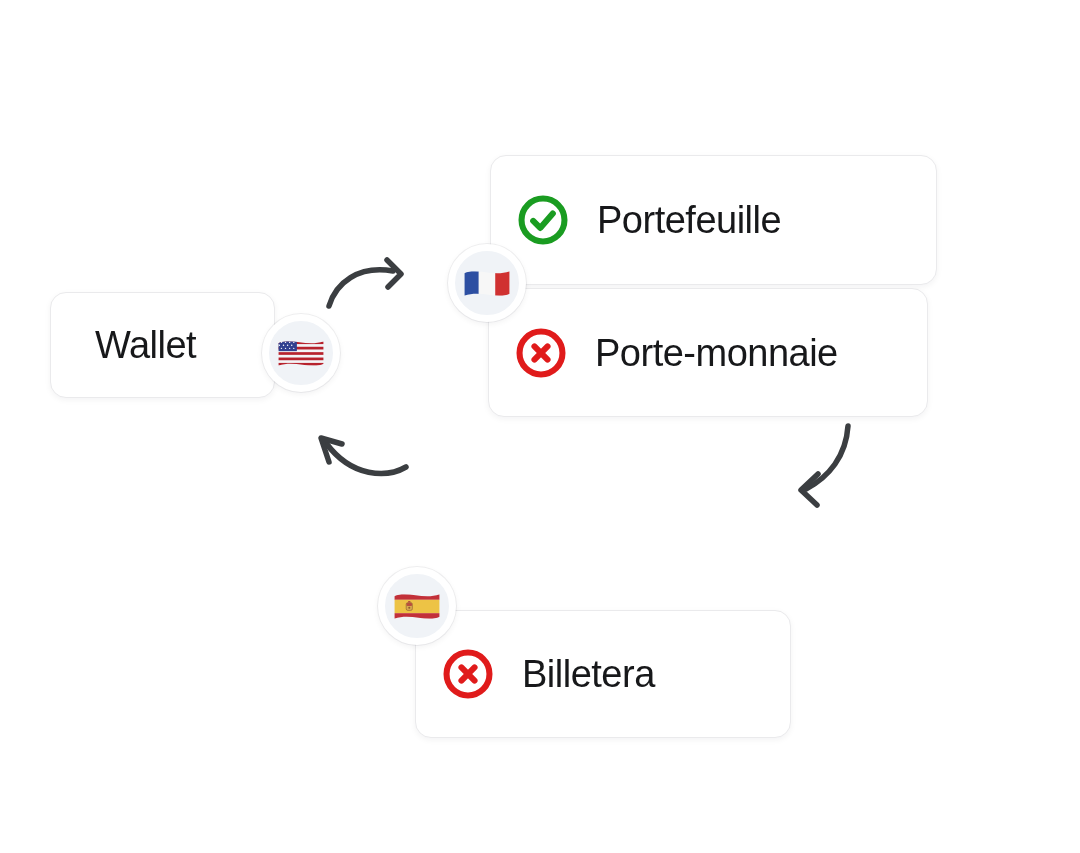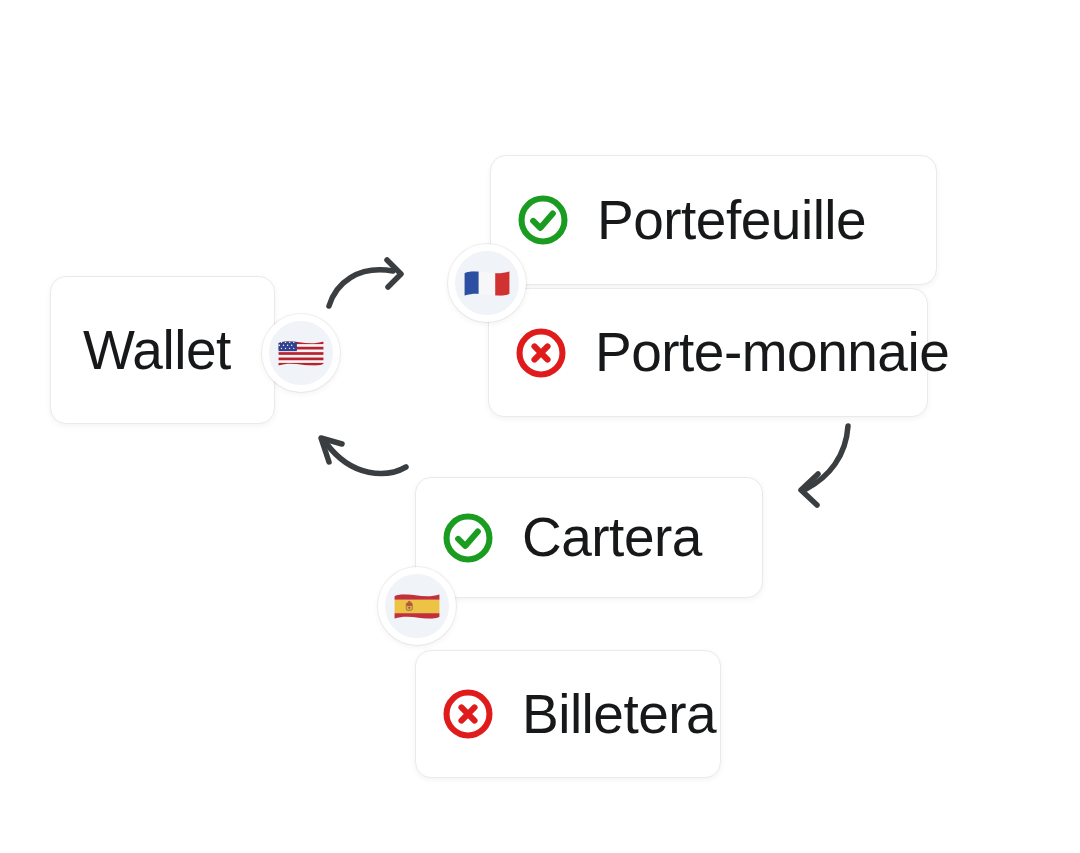--- a/index.html
+++ b/index.html
@@ -29,35 +29,35 @@
     border:1.5px solid var(--card-border);
     border-radius:16px;
     box-shadow:0 2px 6px rgba(17,24,39,0.05);
     display:flex;
     align-items:center;
     box-sizing:border-box;
     z-index:1;
   }
   .card .label{
     color:var(--text);
-    font-size:55px;
+    font-size:38px;
     letter-spacing:-0.5px;
     white-space:nowrap;
     line-height:1;
   }
   .option{gap:26px;padding:0 24px;}
   .status-icon{flex:0 0 auto;display:block;}
   .status-correct{color:var(--correct);}
   .status-incorrect{color:var(--incorrect);}
 
-  #wallet-card{left:50px;top:276px;width:225px;height:148px;padding-left:32px;}
+  #wallet-card{left:50px;top:292px;width:225px;height:106px;padding-left:44px;}
   #portefeuille-card{left:490px;top:155px;width:447px;height:130px;}
   #porte-monnaie-card{left:488px;top:288px;width:440px;height:129px;}
   #cartera-card{left:415px;top:477px;width:348px;height:121px;}
-  #billetera-card{left:415px;top:610px;width:306px;height:128px;margin-top:40px;}
+  #billetera-card{left:415px;top:610px;width:376px;height:128px;}
 
   .badge{
     position:absolute;
     width:64px;height:64px;
     border-radius:50%;
     background:var(--badge-bg);
     border:7px solid #ffffff;
     box-shadow:0 0 0 1px rgba(15,23,42,0.06),0 2px 6px rgba(15,23,42,0.06);
     display:flex;align-items:center;justify-content:center;
     z-index:3;
@@ -169,27 +169,20 @@
           </clipPath>
       </defs>
       <g clip-path="url(#waveFR)">
         <rect x="0" y="0" width="16" height="34" fill="#2d4fa2"></rect>
         <rect x="16" y="0" width="16" height="34" fill="#f7f7f7"></rect>
         <rect x="32" y="0" width="16" height="34" fill="#d03131"></rect>
       </g>
     </svg>
   </div>
 
-  <div class="card option" id="cartera-card">
-    <svg class="status-icon status-correct" width="56" height="56" viewBox="0 0 24 24">
-      <circle cx="12" cy="12" r="9.2" fill="none" stroke="currentColor" stroke-width="2.6"></circle>
-      <path d="M7.8 12.4 L10.8 15.4 L16.2 9.2" fill="none" stroke="currentColor" stroke-width="2.6" stroke-linecap="round" stroke-linejoin="round"></path>
-    </svg>
-    <span class="label">Cartera</span>
-  </div>
 
   <div class="card option" id="billetera-card">
     <svg class="status-icon status-incorrect" width="56" height="56" viewBox="0 0 24 24">
       <circle cx="12" cy="12" r="9.2" fill="none" stroke="currentColor" stroke-width="2.6"></circle>
       <path d="M9.2 9.2 L14.8 14.8 M14.8 9.2 L9.2 14.8" fill="none" stroke="currentColor" stroke-width="2.6" stroke-linecap="round"></path>
     </svg>
     <span class="label">Billetera</span>
   </div>
 
   <div class="badge" id="es-badge">

